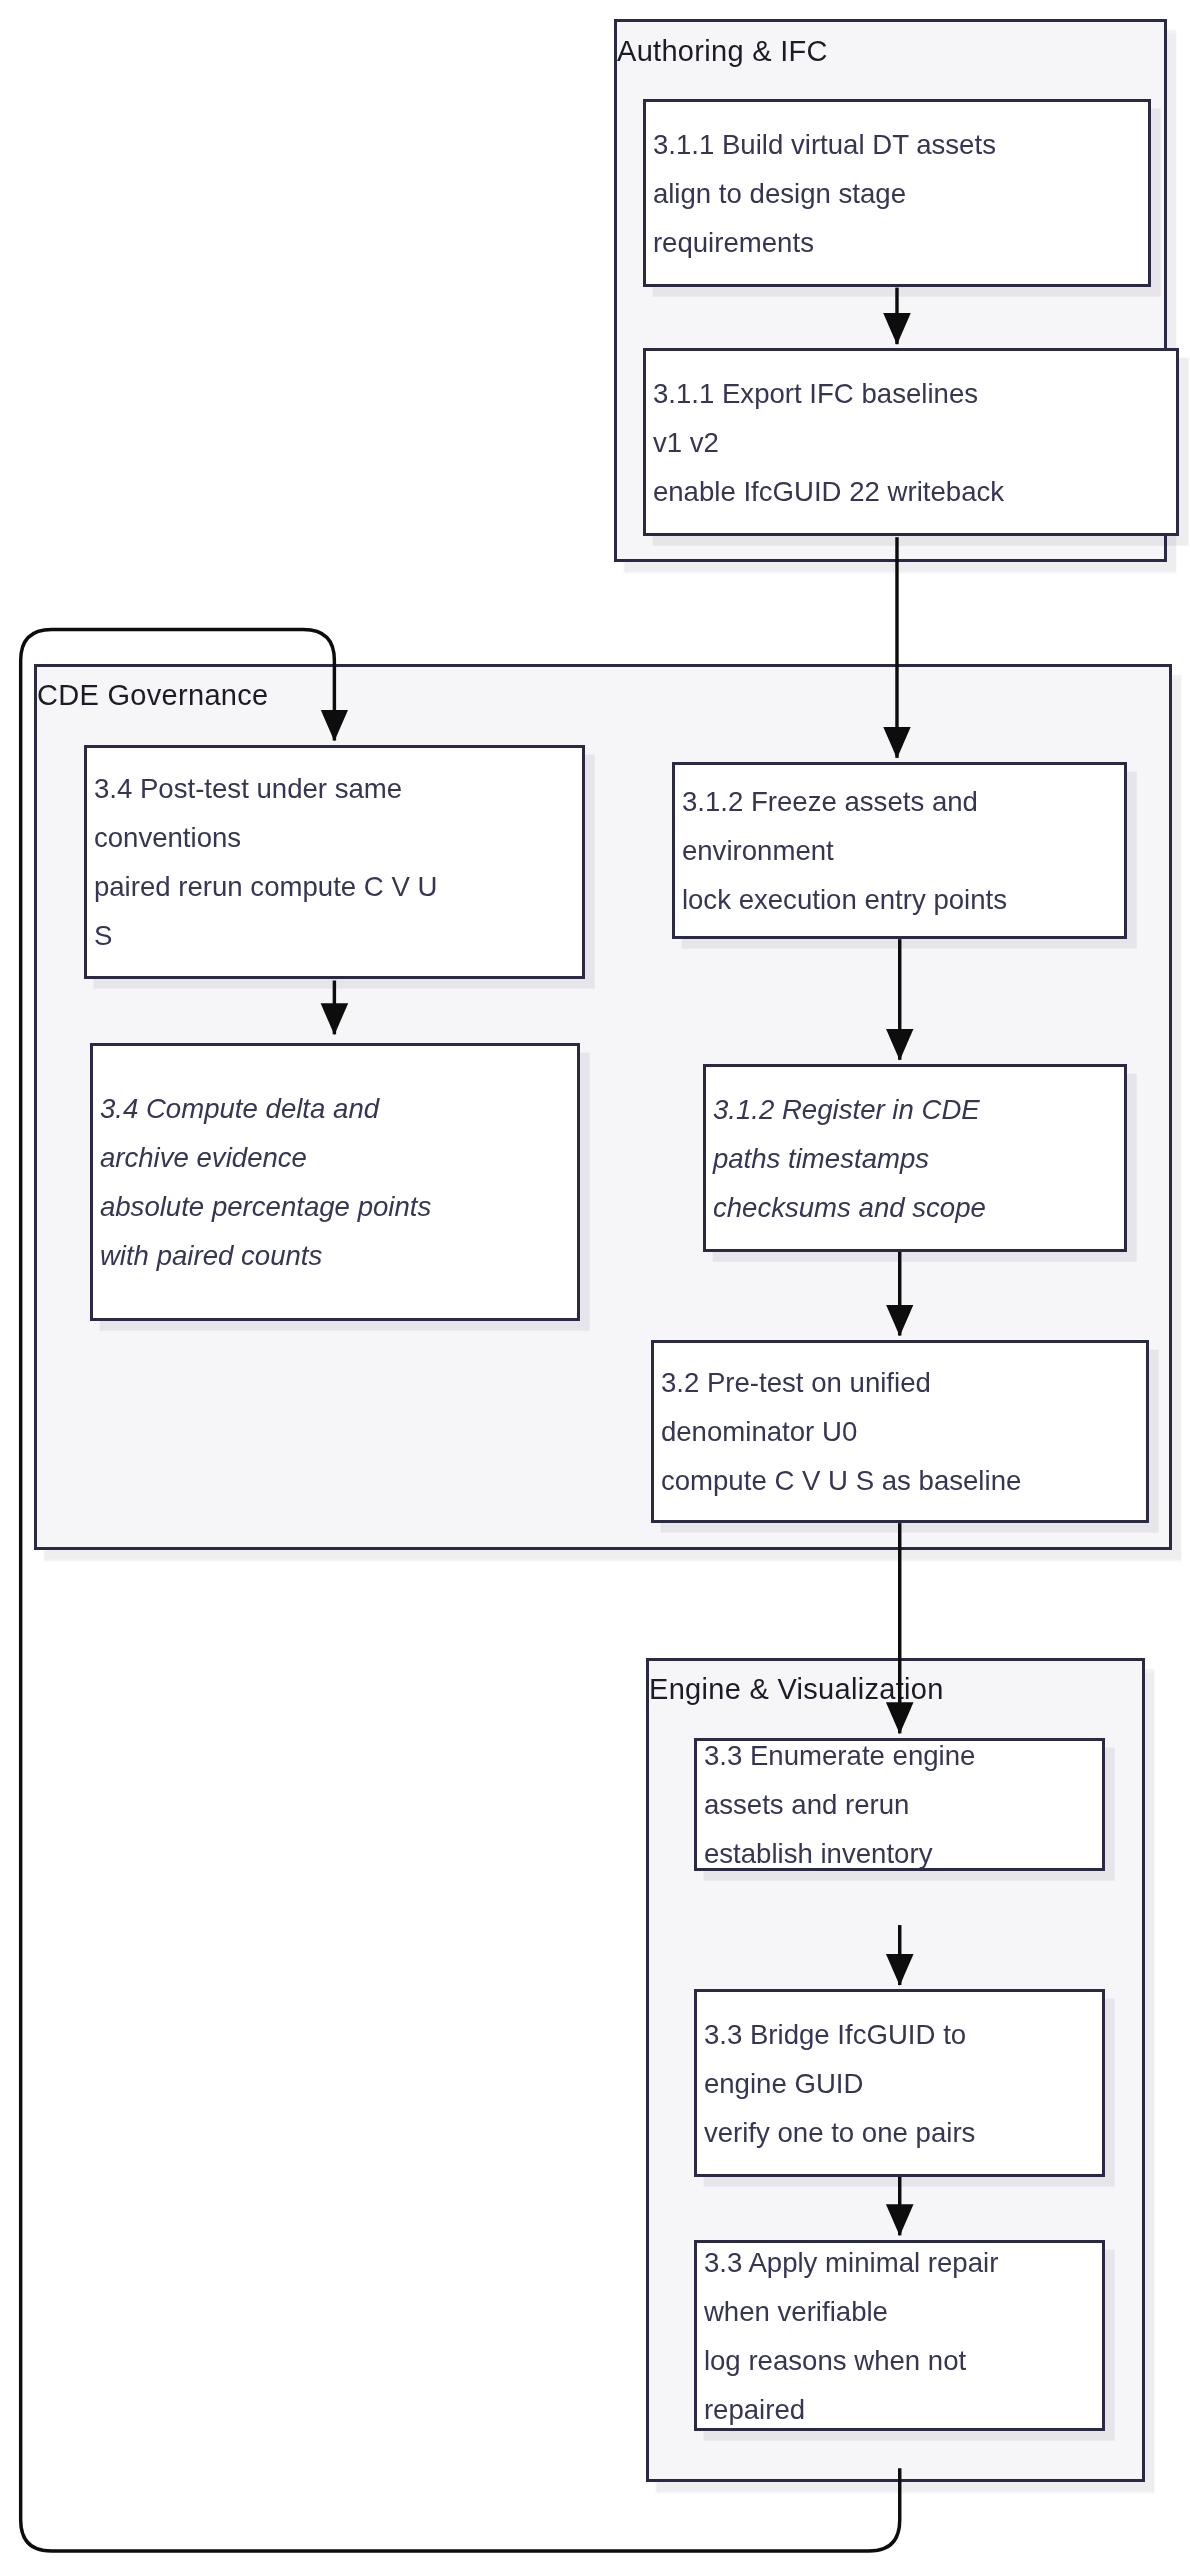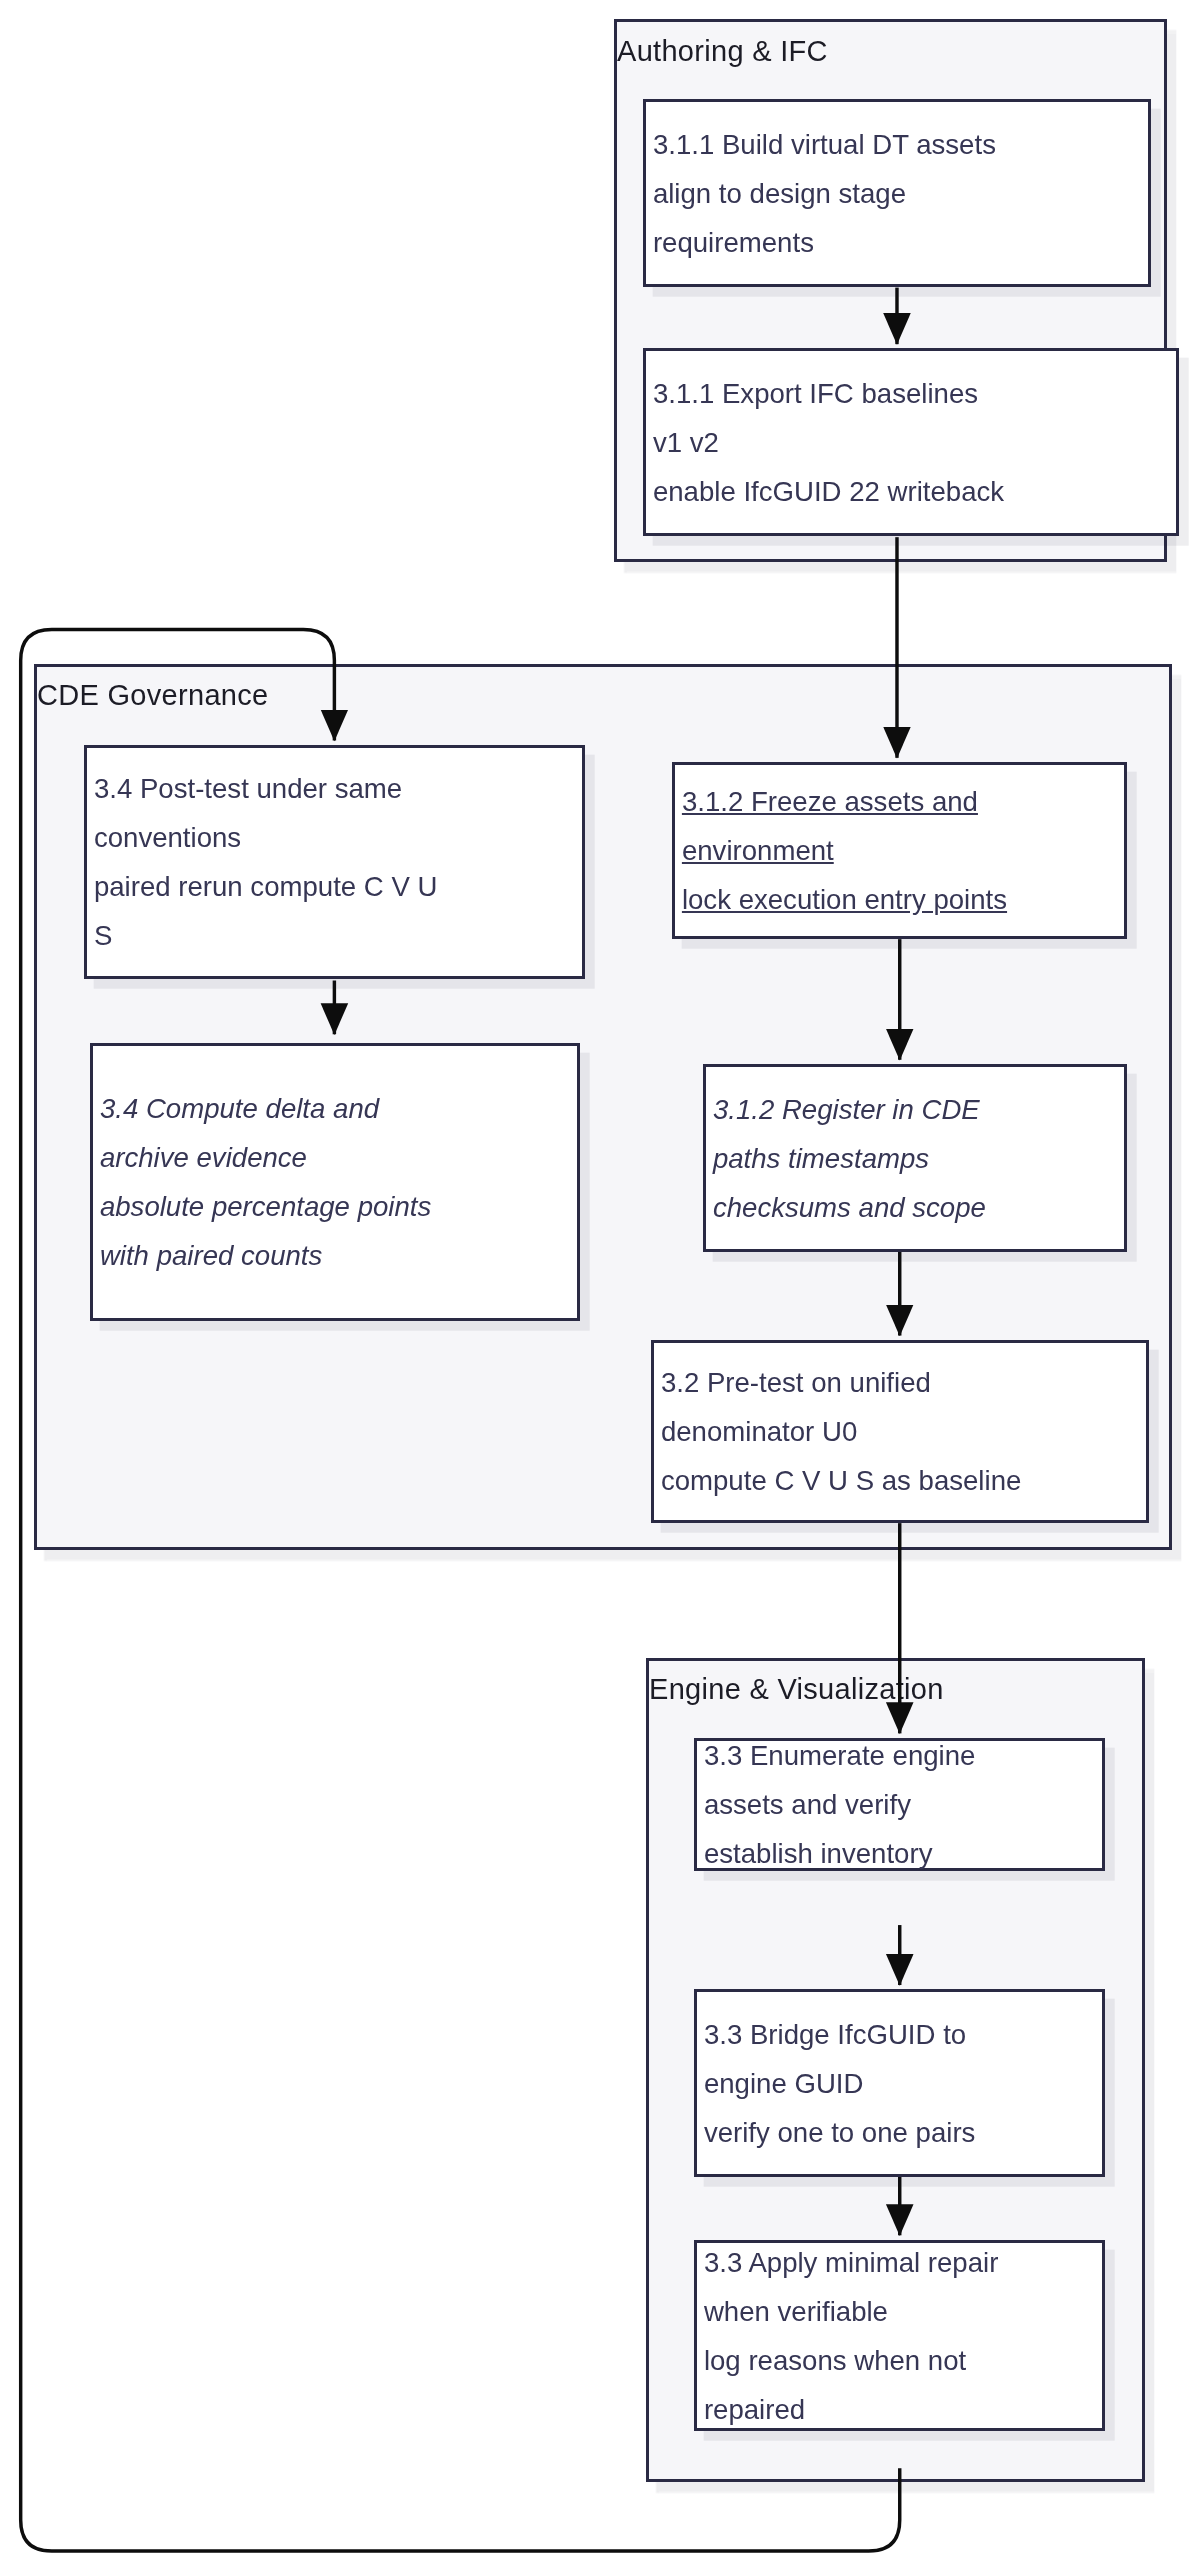--- a/index.html
+++ b/index.html
@@ -119,41 +119,41 @@
     <div class="nl">S</div>
   </div>
 
   <div class="node" style="left:90px; top:1043px; width:490px; height:278px;font-style:italic;">
     <div class="nl">3.4 Compute delta and</div>
     <div class="nl">archive evidence</div>
     <div class="nl">absolute percentage points</div>
     <div class="nl">with paired counts</div>
   </div>
 
-  <div class="node" style="left:672px; top:762px; width:455px; height:177px;text-decoration:underline;">
+  <div class="node" style="left:672px; top:762px; width:455px; height:177px;">
     <div class="nl">3.1.2 Freeze assets and</div>
     <div class="nl">environment</div>
     <div class="nl">lock execution entry points</div>
   </div>
 
   <div class="node" style="left:703px; top:1064px; width:424px; height:188px;font-style:italic;">
     <div class="nl">3.1.2 Register in CDE</div>
     <div class="nl">paths timestamps</div>
     <div class="nl">checksums and scope</div>
   </div>
 
   <div class="node" style="left:651px; top:1340px; width:498px; height:183px;">
     <div class="nl">3.2 Pre-test on unified</div>
     <div class="nl">denominator U0</div>
     <div class="nl">compute C V U S as baseline</div>
   </div>
 
   <div class="node" style="left:694px; top:1738px; width:411px; height:133px;">
     <div class="nl">3.3 Enumerate engine</div>
-    <div class="nl">assets and verify</div>
+    <div class="nl">assets and rerun</div>
     <div class="nl">establish inventory</div>
   </div>
 
   <div class="node" style="left:694px; top:1989px; width:411px; height:188px;">
     <div class="nl">3.3 Bridge IfcGUID to</div>
     <div class="nl">engine GUID</div>
     <div class="nl">verify one to one pairs</div>
   </div>
 
   <div class="node" style="left:694px; top:2240px; width:411px; height:191px;">

